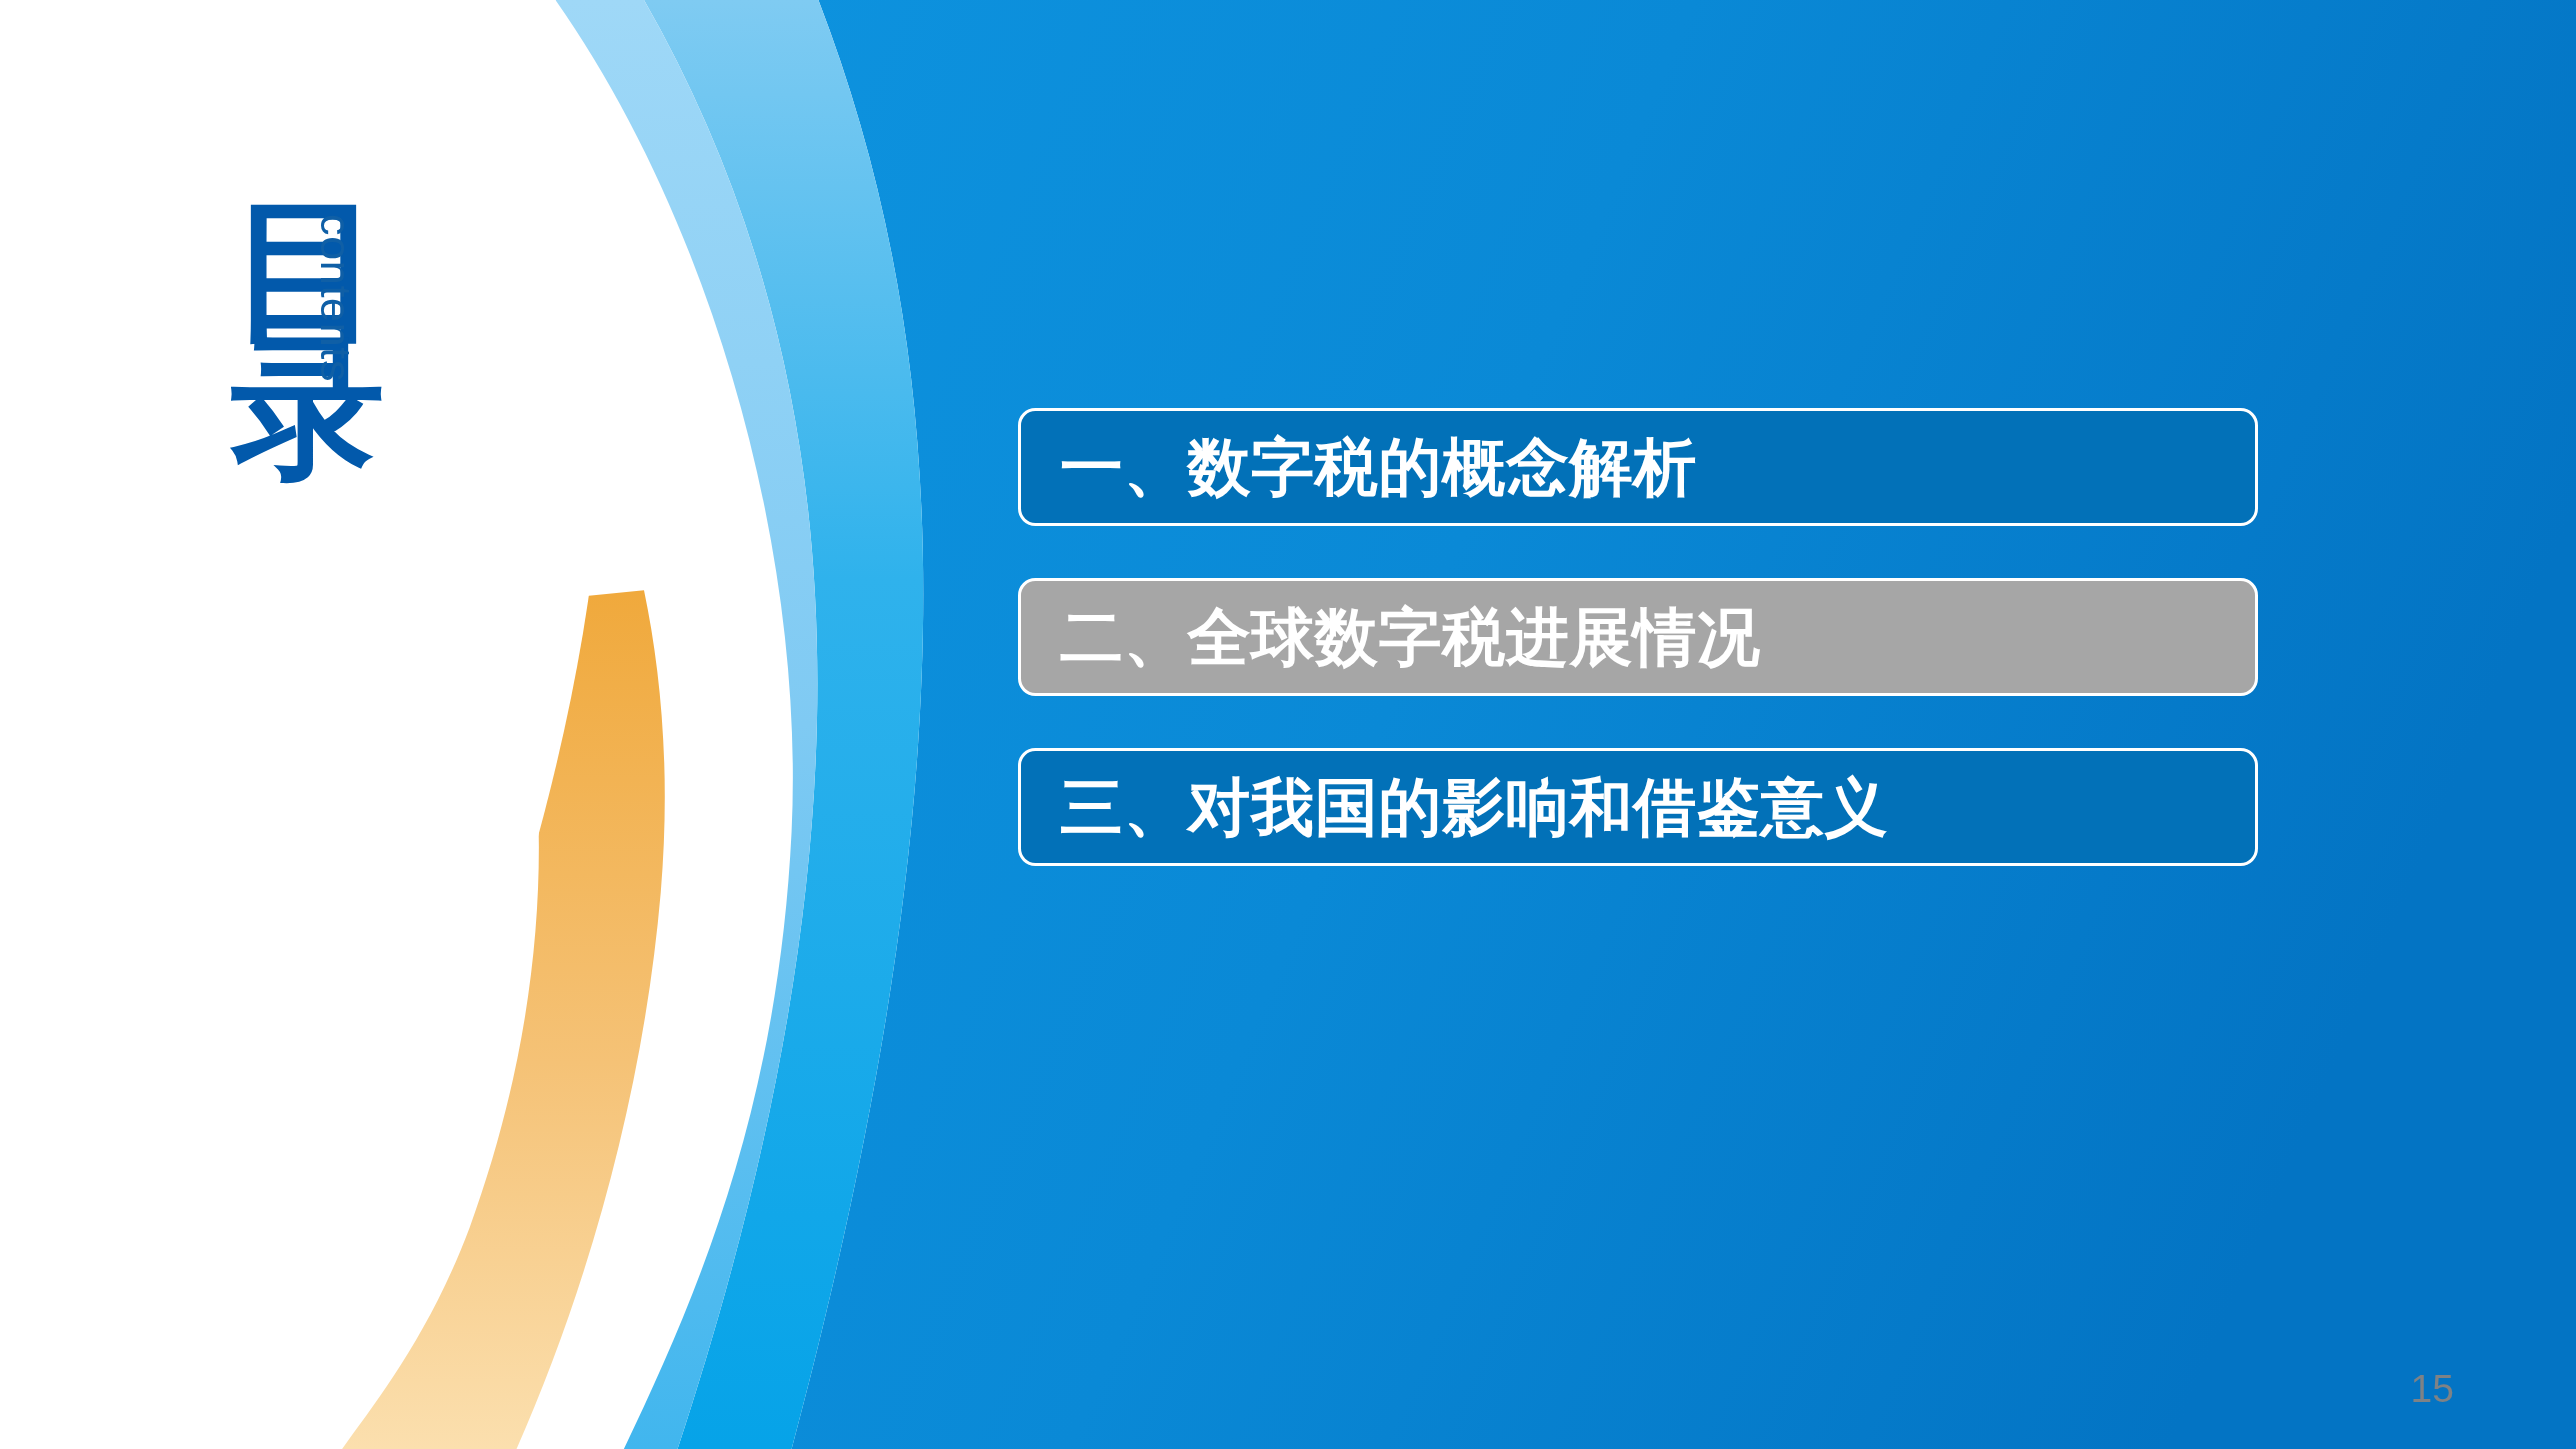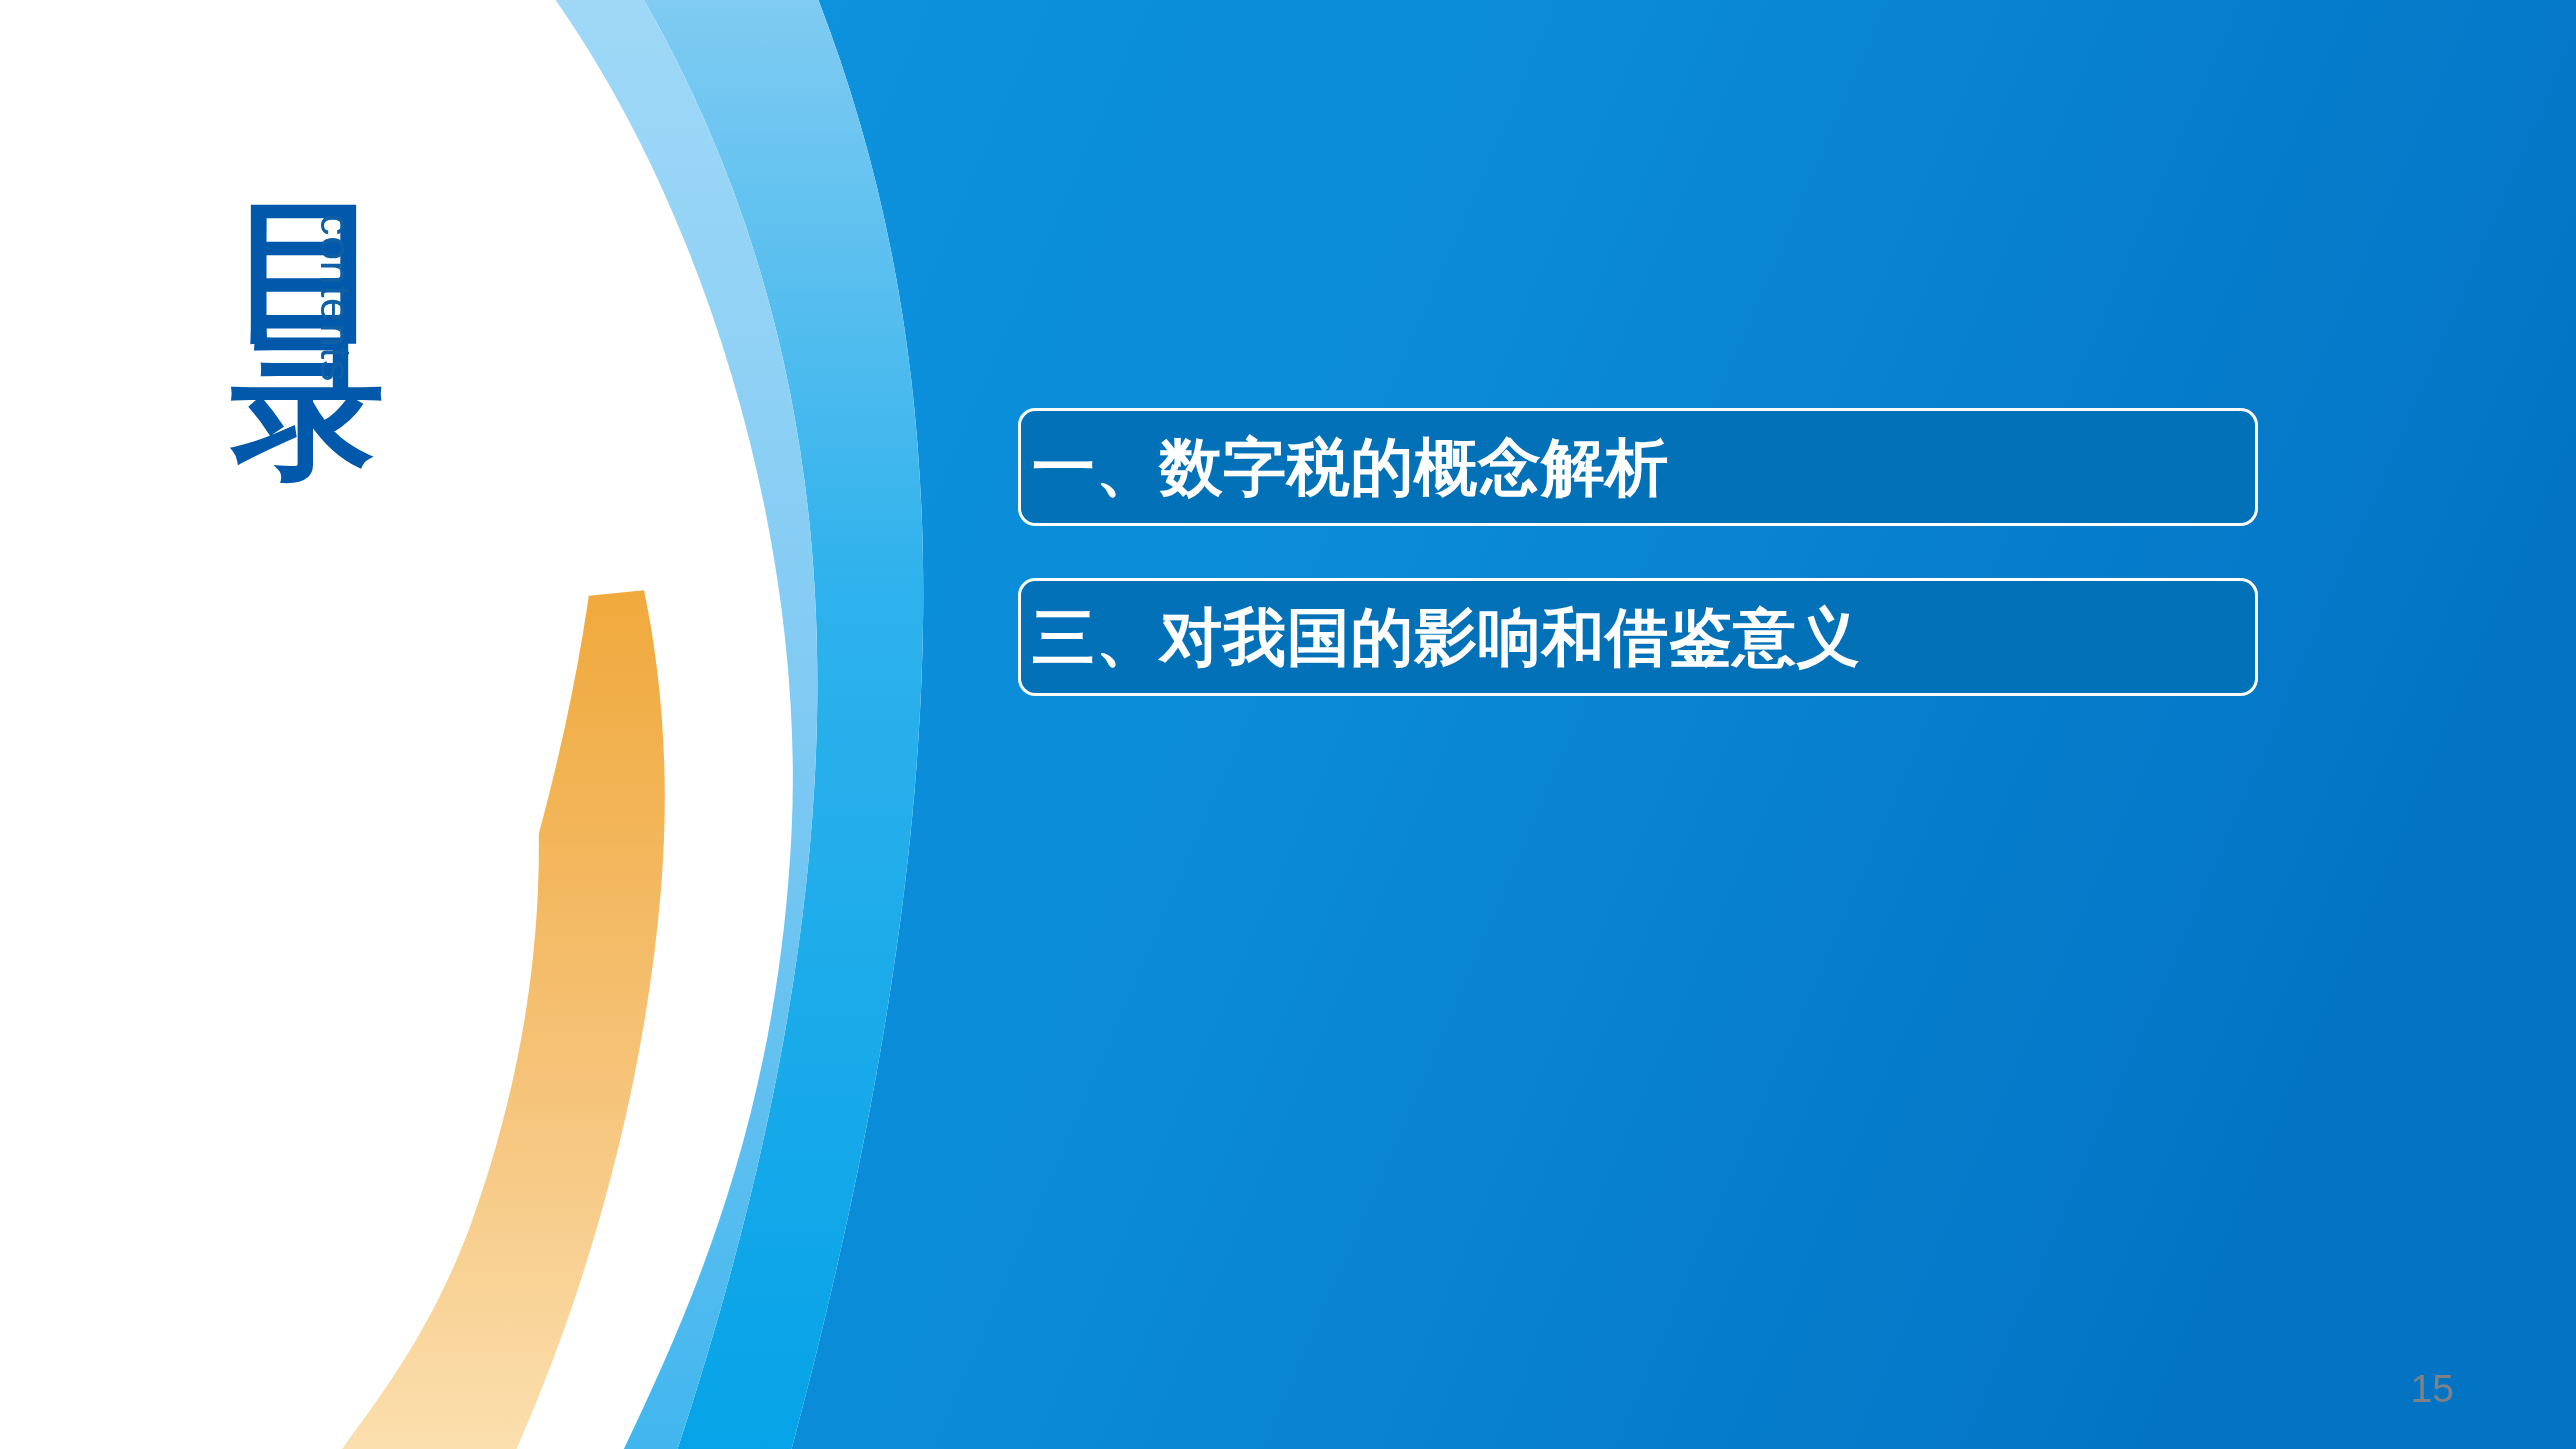--- a/index.html
+++ b/index.html
@@ -82,21 +82,21 @@
   .toc-item {
     position: relative;
     box-sizing: border-box;
     width: 1240px;
     height: 118px;
     margin-bottom: 52px;
     border: 3.4px solid #ffffff;
     border-radius: 17.4px;
     display: flex;
     align-items: center;
-    padding-left: 11px;
+    padding-left: 39px;
   }
   .toc-item:last-child { margin-bottom: 12px; }
 
   .toc-item.plain  { background: #0271B8; }
   .toc-item.active { background: #A6A6A6; }
 
   .toc-label {
     font-size: 63px;
     line-height: 67px;
     font-weight: 700;
@@ -192,20 +192,23 @@
     </div>
     <div id="title-en">contents</div>
   </div>
 
   <div id="toc-list">
 
     <div class="toc-item plain">
       <span class="toc-label">一、数字税的概念解析</span>
     </div>
 
+    <div class="toc-item active">
+      <span class="toc-label">二、全球数字税进展情况</span>
+    </div>
 
     <div class="toc-item plain">
       <span class="toc-label">三、对我国的影响和借鉴意义</span>
     </div>
 
   </div>
 
   <div id="page-number">15</div>
 
 </div>

